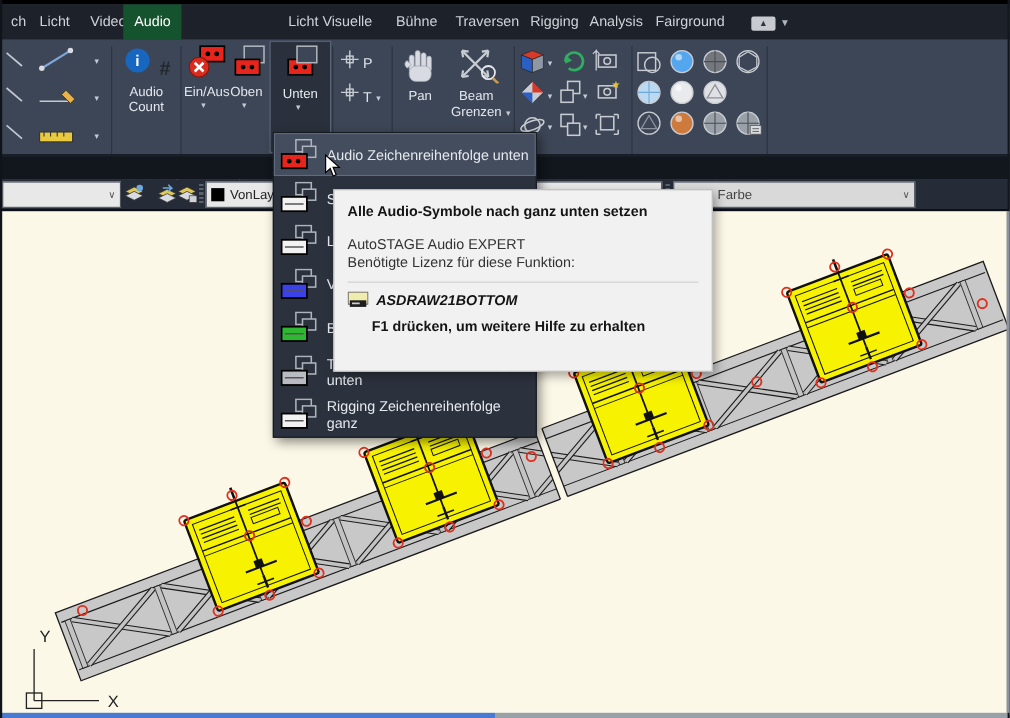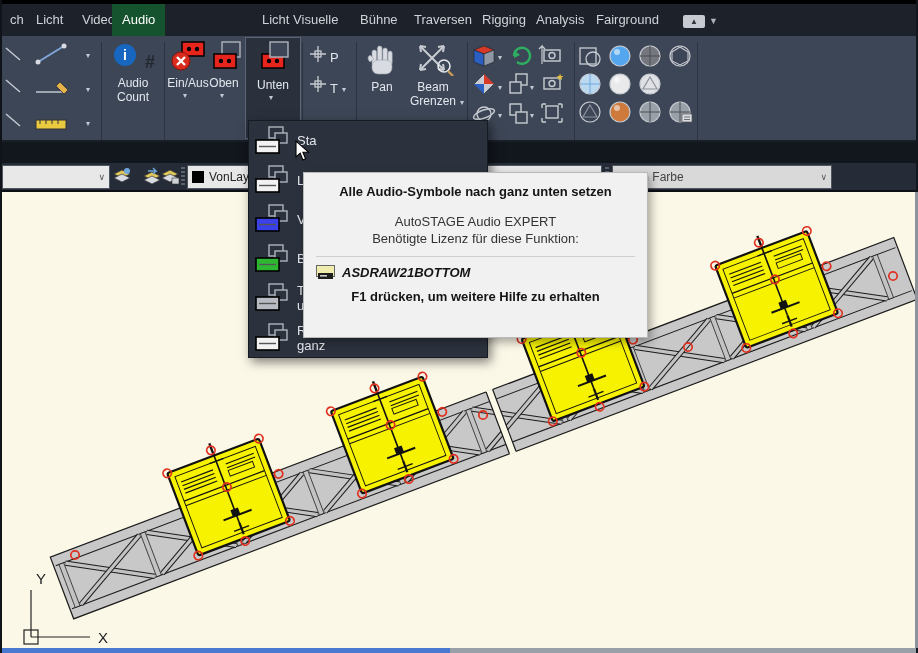--- a/index.html
+++ b/index.html
@@ -40,27 +40,27 @@
   #leftedge{left:0;top:0;width:2px;height:653px;background:#10141a;}
   
   #menu{left:248px;top:120px;width:238px;background:#2c323d;border:1px solid #161a21;
         box-shadow:3px 4px 10px rgba(0,0,0,.5);z-index:5;}
   .mitem{position:relative;height:39.4px;display:flex;align-items:center;color:#e4e7ec;font-size:13px;}
   .mitem.hl{background:#434d5d;outline:1px solid #5f6b7e;outline-offset:-1px;}
   .mitem svg{margin:0 8px 0 6px;flex:0 0 auto;}
   
   #tooltip{left:303px;top:172px;width:345px;height:166px;background:#f1f1f1;border:1px solid #b9b9b9;
      box-shadow:3px 4px 9px rgba(0,0,0,.35);z-index:6;padding:11px 12px;box-sizing:border-box;
-     font-size:13px;color:#333;text-align:center;}
+     font-size:13px;color:#333;}
   #tooltip .tt-title{font-weight:bold;color:#141414;margin-bottom:8px;}
   #tooltip .tt-body{line-height:17px;width:330px;}
   #tooltip .tt-lic{margin-top:14px;line-height:17px;}
   #tooltip hr{border:none;border-top:1px solid #cfcfcf;margin:9px 0 8px;}
   #tooltip .tt-cmd{font-weight:bold;color:#141414;display:flex;align-items:center;gap:7px;font-style:italic;}
-  #tooltip .tt-f1{font-weight:bold;color:#141414;margin-top:9px;}
+  #tooltip .tt-f1{font-weight:bold;color:#141414;margin-top:9px;margin-left:22px;}
   #cursor{left:295px;top:140px;z-index:7;}
 </style>
 </head>
 <body>
 
 <div id="app">
 
   <div class="abs" id="topstrip"></div>
 
   <div class="abs" id="tabbar">
@@ -514,20 +514,30 @@
           </g>
         </g>
         <circle cx="75" cy="363" r="4.2" fill="none" stroke="#e0301e" stroke-width="1.7"></circle>
         <circle cx="688" cy="155" r="4.2" fill="none" stroke="#e0301e" stroke-width="1.7"></circle>
         <circle cx="893" cy="84" r="4.2" fill="none" stroke="#e0301e" stroke-width="1.7"></circle>
         <circle cx="483" cy="223" r="4.2" fill="none" stroke="#e0301e" stroke-width="1.7"></circle>
       </svg>
   </div>
 
   <div class="abs" id="menu">
+      <div class="mitem hl">
+        <svg width="34" height="30">
+          <rect x="14" y="1" width="14" height="11" fill="none" stroke="#aeb4bc" stroke-width="1.4"></rect>
+          <rect x="20" y="7" width="12" height="10" fill="#434d5d" stroke="#aeb4bc" stroke-width="1.4"></rect>
+          <rect x="1" y="14" width="23" height="13" fill="#e8251c" stroke="#000" stroke-width="1.6"></rect>
+          <circle cx="8" cy="20.5" r="2.1" fill="#000"></circle>
+          <circle cx="16" cy="20.5" r="2.1" fill="#000"></circle>
+        </svg>
+        <span>Audio Zeichenreihenfolge unten</span>
+      </div>
       <div class="mitem">
         <svg width="34" height="30">
           <rect x="14" y="1" width="14" height="11" fill="none" stroke="#aeb4bc" stroke-width="1.4"></rect>
           <rect x="20" y="7" width="12" height="10" fill="#2c323d" stroke="#aeb4bc" stroke-width="1.4"></rect>
           <rect x="1" y="14" width="23" height="13" fill="#f2f2f2" stroke="#000" stroke-width="1.6"></rect>
           <line x1="4" y1="20.5" x2="21" y2="20.5" stroke="#555" stroke-width="1.4"></line>
         </svg>
         <span>Sta</span>
       </div>
       <div class="mitem">

